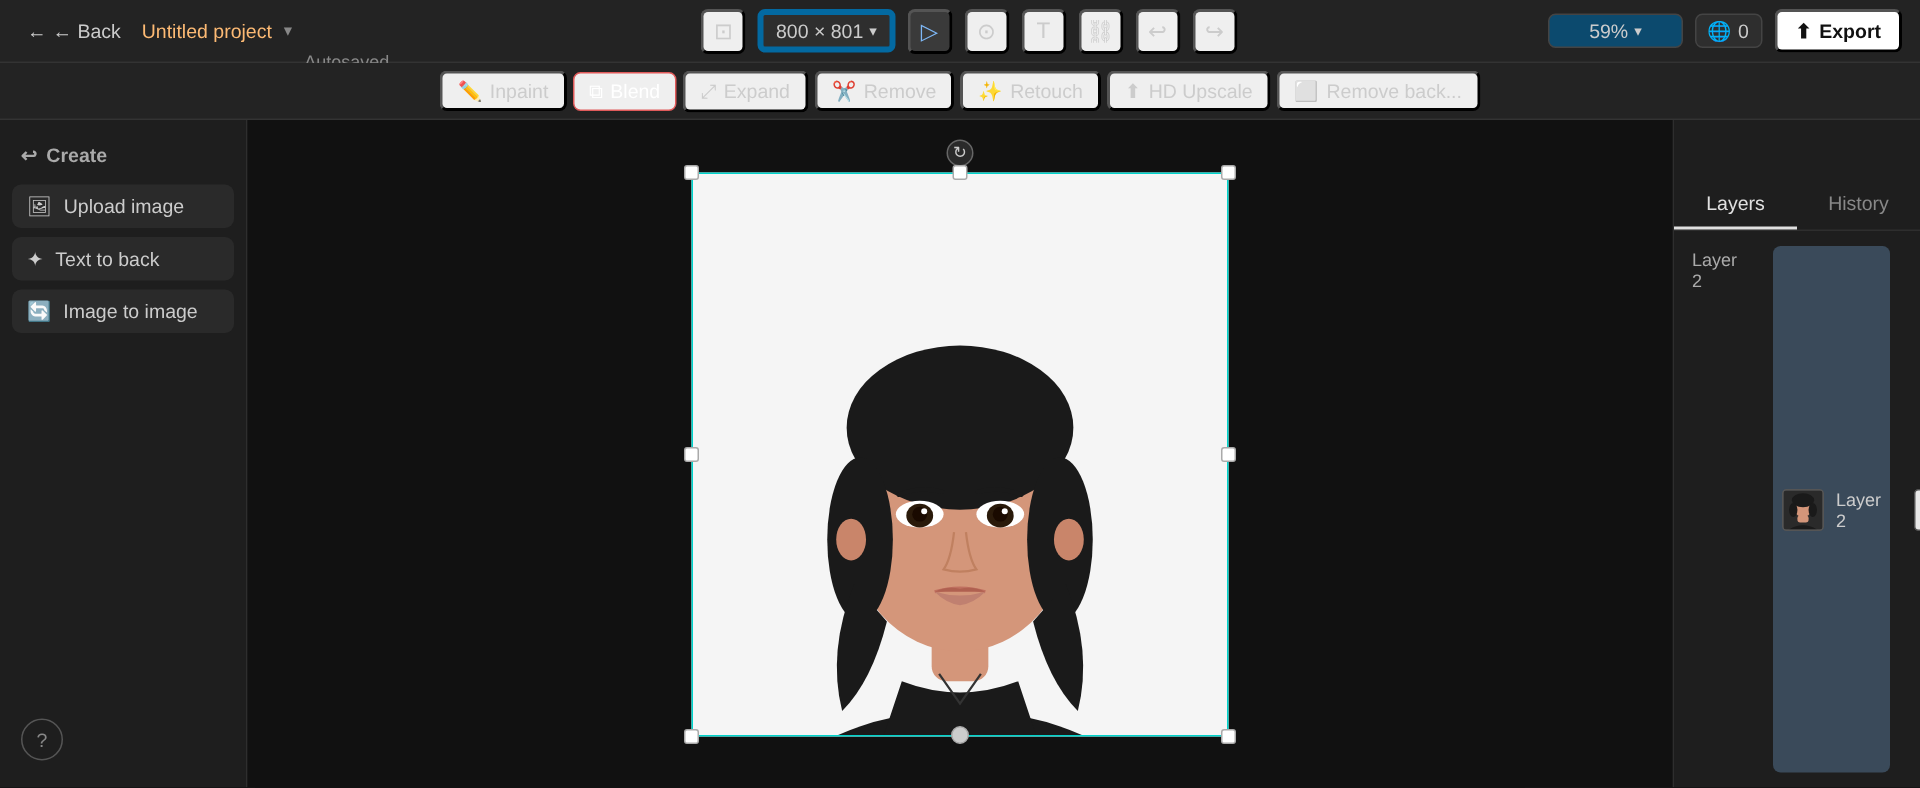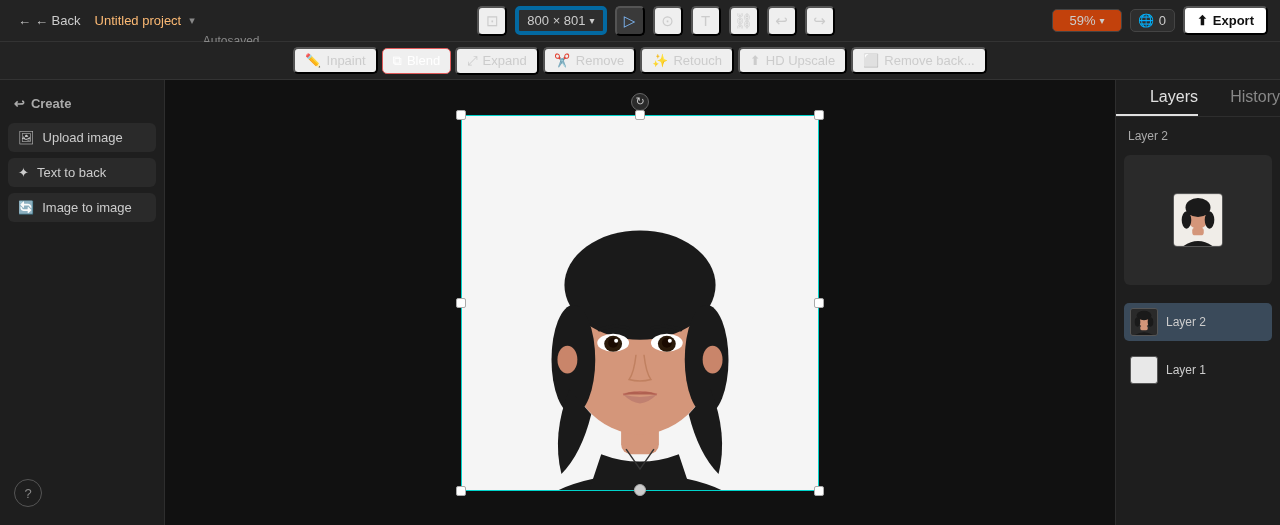--- a/index.html
+++ b/index.html
@@ -78,24 +78,24 @@
       gap: 8px;
       min-width: 200px;
       justify-content: flex-end;
     }
     .zoom-btn {
       display: flex;
       align-items: center;
       gap: 4px;
       font-size: 13px;
       color: #ccc;
-      background: #c2410c;
+      background: #0c4a6e;
       border: 1px solid #444;
       border-radius: 5px;
-      padding: 3px 16px;
+      padding: 3px 26px;
       cursor: pointer;
     }
     .notif-btn {
       display: flex;
       align-items: center;
       gap: 4px;
       background: #2e2e2e;
       border: 1px solid #444;
       border-radius: 5px;
       padding: 3px 8px;
@@ -290,34 +290,35 @@
       display: flex;
       flex-direction: column;
       flex-shrink: 0;
     }
     .right-tabs {
       display: flex;
       border-bottom: 1px solid #2e2e2e;
     }
     .right-tab {
       flex: 1;
-      text-align: right;
+      text-align: center;
       padding: 8px 0;
-      font-size: 16px;
+      font-size: 13px;
       cursor: pointer;
       color: #888;
+      margin-top: 40px;
     }
     .right-tab.active {
       color: #e0e0e0;
       border-bottom: 2px solid #e0e0e0;
     }
     .layers-area {
       flex: 1;
       display: flex;
-      flex-direction: column;
+      flex-direction: row;
       padding: 10px 8px;
       gap: 10px;
     }
     .layer-preview-big {
       width: 100%;
       height: 130px;
       background: #2a2a2a;
       border-radius: 6px;
       display: flex;
       align-items: center;

